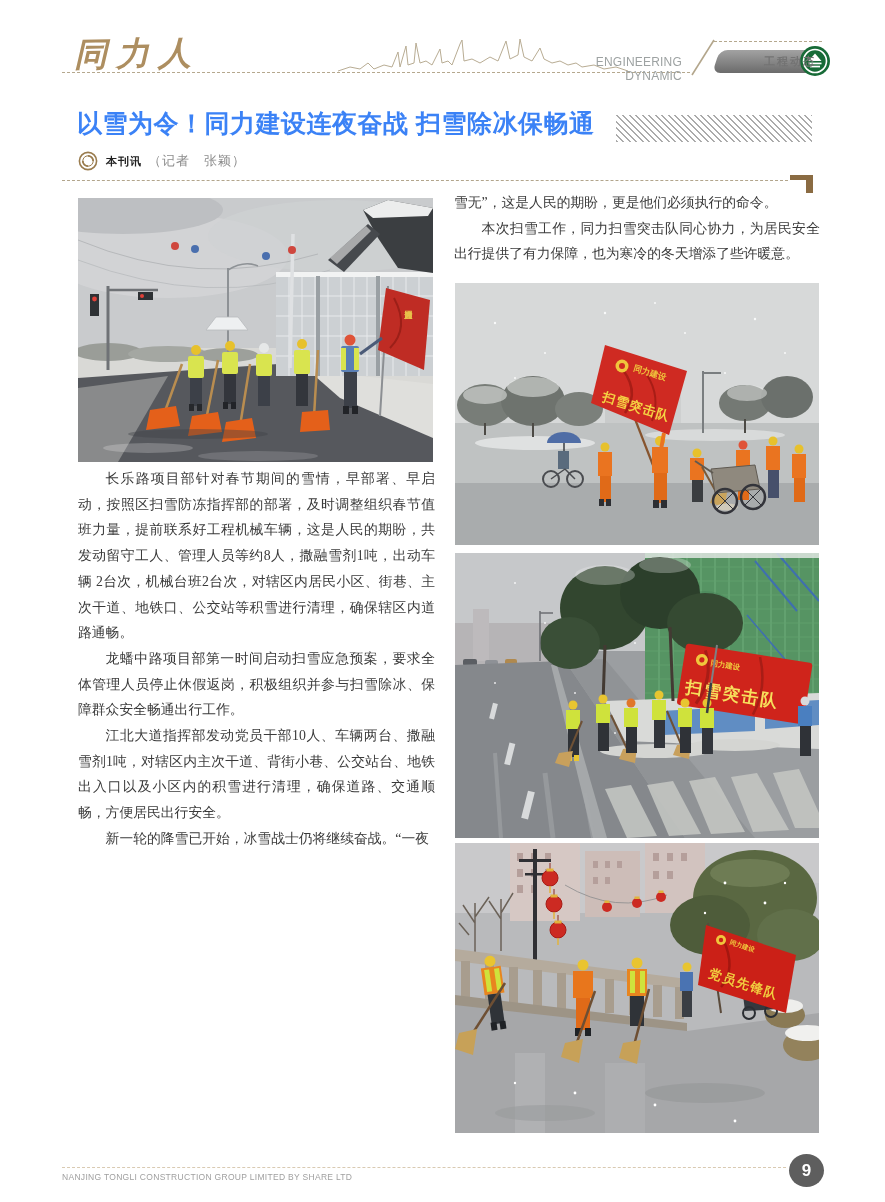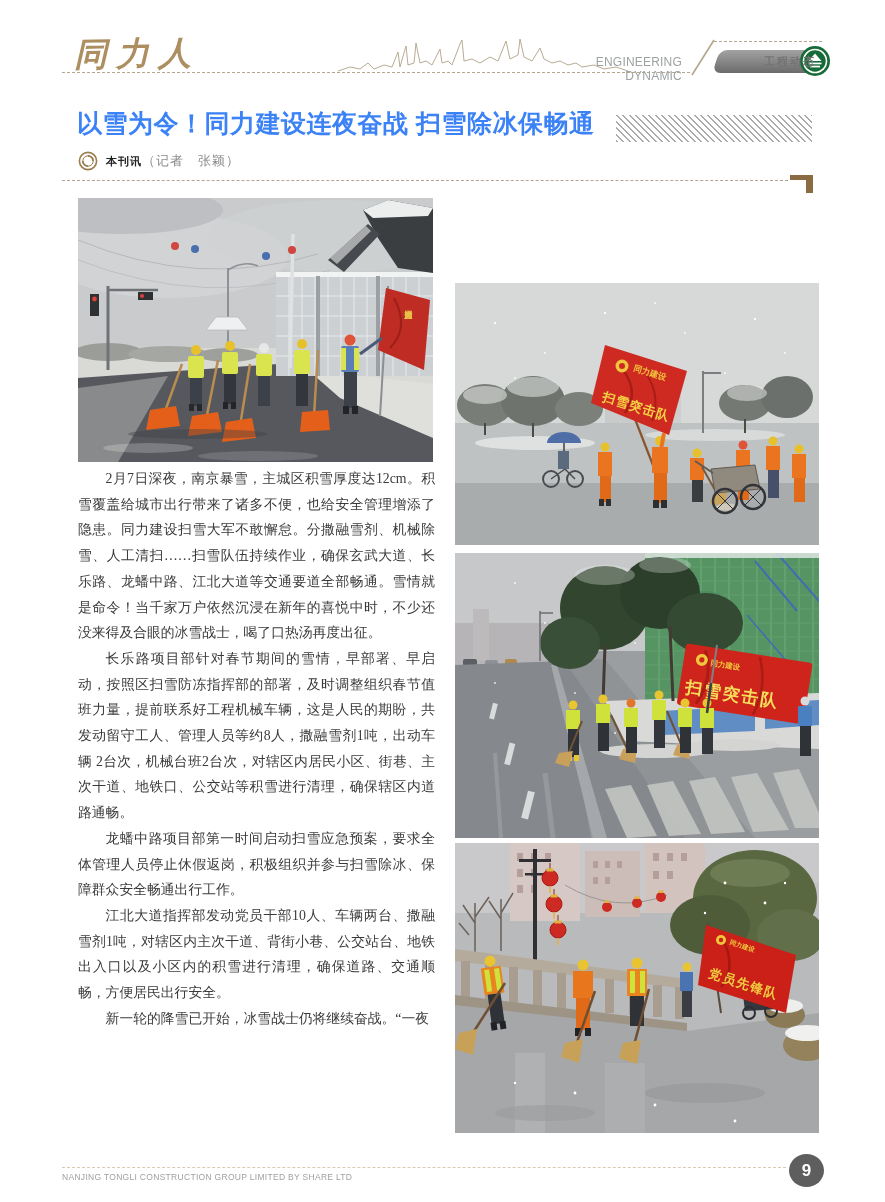--- a/index.html
+++ b/index.html
@@ -26,21 +26,21 @@
   .green-logo{position:absolute;left:799px;top:45px;width:32px;height:32px;}
 
   
   .title{position:absolute;left:77px;top:107px;font-size:25px;font-weight:bold;
          color:#3b82f6;letter-spacing:0.5px;white-space:nowrap;}
   .hatch{position:absolute;left:616px;top:115px;width:196px;height:27px;
          background:repeating-linear-gradient(45deg,#ababab 0 1.6px,#ffffff 1.6px 4.6px);}
   .byline{position:absolute;left:78px;top:150px;height:22px;display:flex;align-items:center;}
   .byline-icon{width:20px;height:20px;margin-right:8px;}
   .byline-source{font-size:11px;font-weight:bold;color:#222222;letter-spacing:1px;}
-  .byline-reporter{font-size:13px;color:#8d8d8d;margin-left:0;letter-spacing:1px;text-align:center;}
+  .byline-reporter{font-size:13px;color:#8d8d8d;margin-left:6px;letter-spacing:1px;text-align:center;}
   .sep-dash{left:62px;top:180px;width:726px;border-top-color:#b2a58c;}
   .corner-bracket{position:absolute;left:790px;top:175px;width:16px;height:13px;
                   border-top:5px solid #8a6b42;border-right:7px solid #8a6b42;}
 
   
   .col-text{position:absolute;overflow:hidden;color:#3a3a3a;
             font-family:"Liberation Serif",serif;font-size:13.8px;line-height:25.7px;
             text-align:justify;}
   .col-left-text{left:78px;top:466px;width:357px;height:678px;}
   .col-right-text{left:454px;top:190px;width:366px;height:88px;}
@@ -233,27 +233,30 @@
             <rect x="265" y="208" width="6" height="8" fill="#222428"></rect>
             <rect x="274" y="208" width="6" height="8" fill="#222428"></rect>
             <line x1="282" y1="156" x2="304" y2="140" stroke="#4b5b78" stroke-width="3"></line>
           </g>
       </g>
       <ellipse cx="120" cy="236" rx="70" ry="5" fill="#3e4045" opacity="0.4"></ellipse>
     </svg>
   </div>
 
   <div class="col-text col-left-text">
-    <p class="indent">2月7日深夜，南京暴雪，主城区积雪厚度达12cm。积雪覆盖给城市出行带来了诸多不便，也给安全管理增添了隐患。同力建设扫雪大军不敢懈怠。分撒融雪剂、机械除雪、人工清扫……扫雪队伍持续作业，确保玄武大道、长乐路、龙蟠中路、江北大道等交通要道全部畅通。雪情就是命令！当千家万户依然沉浸在新年的喜悦中时，不少还没来得及合眼的冰雪战士，喝了口热汤再度出征。</p>
     <p class="indent">长乐路项目部针对春节期间的雪情，早部署、早启动，按照区扫雪防冻指挥部的部署，及时调整组织春节值班力量，提前联系好工程机械车辆，这是人民的期盼，共发动留守工人、管理人员等约8人，撒融雪剂1吨，出动车辆 2台次，机械台班2台次，对辖区内居民小区、街巷、主次干道、地铁口、公交站等积雪进行清理，确保辖区内道路通畅。</p>
     <p class="indent">龙蟠中路项目部第一时间启动扫雪应急预案，要求全体管理人员停止休假返岗，积极组织并参与扫雪除冰、保障群众安全畅通出行工作。</p>
     <p class="indent">江北大道指挥部发动党员干部10人、车辆两台、撒融雪剂1吨，对辖区内主次干道、背街小巷、公交站台、地铁出入口以及小区内的积雪进行清理，确保道路、交通顺畅，方便居民出行安全。</p>
     <p class="indent">新一轮的降雪已开始，冰雪战士仍将继续奋战。“一夜</p>
   </div>
 
+  <div class="col-text col-right-text">
+    <p>雪无”，这是人民的期盼，更是他们必须执行的命令。</p>
+    <p class="indent">本次扫雪工作，同力扫雪突击队同心协力，为居民安全出行提供了有力保障，也为寒冷的冬天增添了些许暖意。</p>
+  </div>
 
   <div class="photo photo-b">
     <svg viewBox="0 0 364 262" preserveAspectRatio="none">
       <rect width="364" height="262" fill="#d7d9d9"></rect>
       <rect y="140" width="364" height="122" fill="#bfc2c2"></rect>
       <rect y="200" width="364" height="62" fill="#a9acad"></rect>
       <ellipse cx="80" cy="160" rx="60" ry="7" fill="#ffffff" opacity="0.5"></ellipse>
       <ellipse cx="260" cy="152" rx="70" ry="6" fill="#ffffff" opacity="0.4"></ellipse>
       <g>
         <ellipse cx="30" cy="122" rx="28" ry="21" fill="#787d78"></ellipse>

